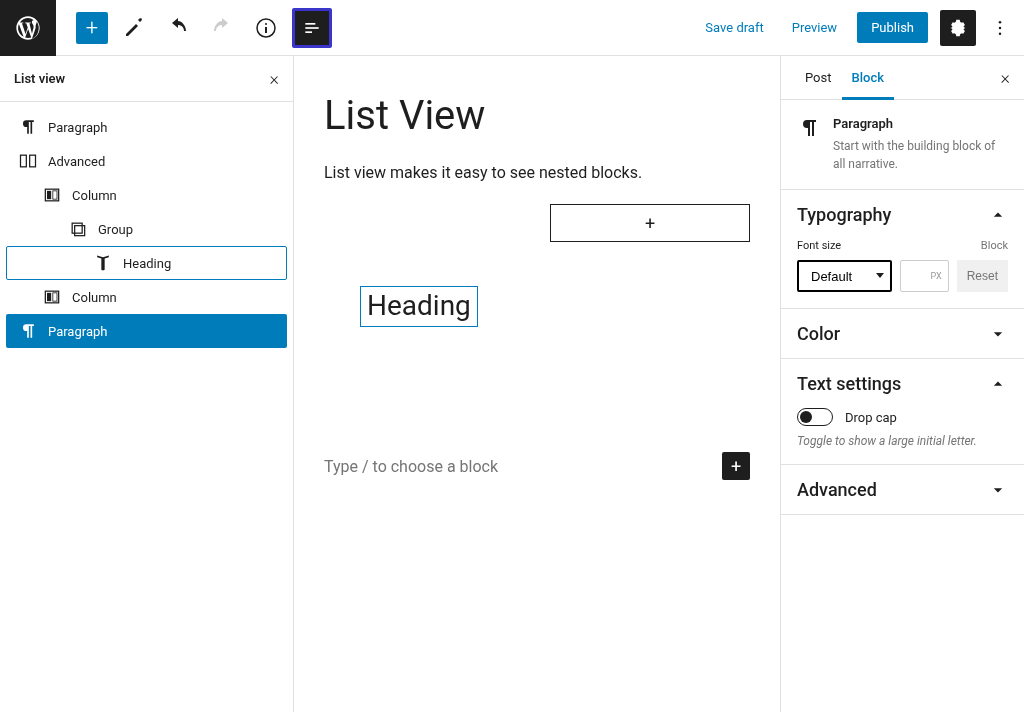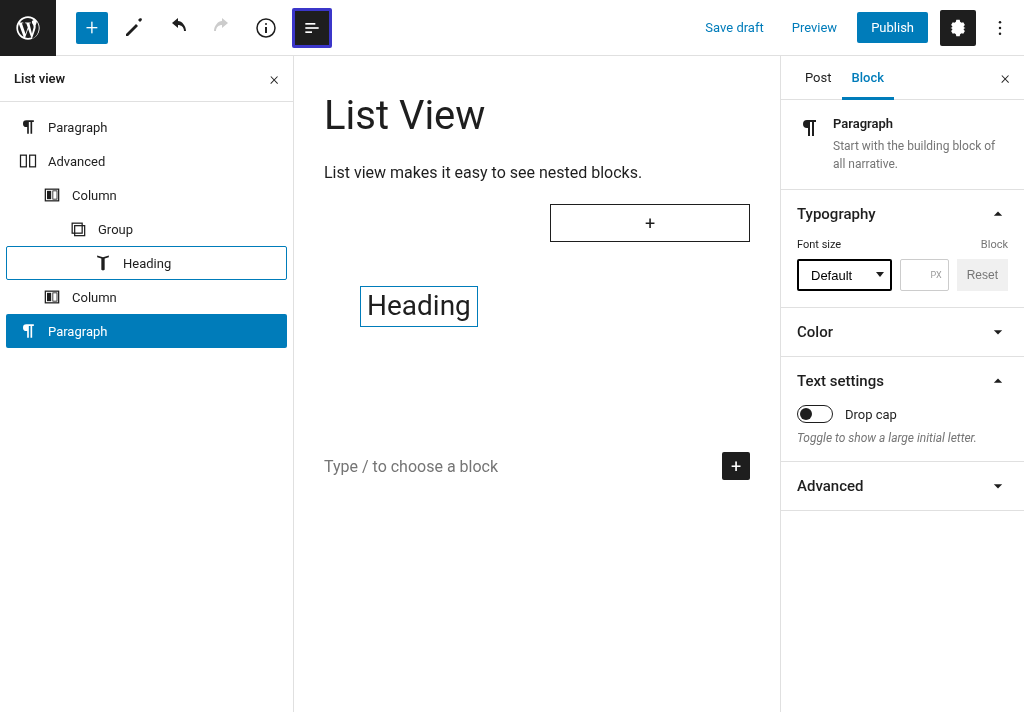--- a/index.html
+++ b/index.html
@@ -42,21 +42,21 @@
 .tabs { display: flex; align-items: center; border-bottom: 1px solid #e0e0e0; padding: 0 14px; position: relative; }
 .tab { padding: 14px 10px; font-size: 13px; color: #1e1e1e; }
 .tab.active { color: #007cba; font-weight: 500; position: relative; }
 .tab.active::after { content: ""; position: absolute; bottom: -1px; left: 0; right: 0; height: 3px; background: #007cba; }
 .tabs .close-x { margin-left: auto; }
 .block-info { padding: 16px; display: flex; gap: 12px; border-bottom: 1px solid #e0e0e0; }
 .block-info svg { width: 24px; height: 24px; flex-shrink: 0; }
 .block-info .bi-text h4 { font-size: 13px; font-weight: 600; margin-bottom: 6px; }
 .block-info .bi-text p { font-size: 12px; color: #757575; line-height: 1.5; }
 .panel-section { border-bottom: 1px solid #e0e0e0; }
-.panel-head { display: flex; align-items: center; justify-content: space-between; padding: 14px 16px; font-size: 15px; font-weight: 500; }
+.panel-head { display: flex; align-items: center; justify-content: space-between; padding: 14px 16px; font-size: 18px; font-weight: 500; }
 .panel-body { padding: 0 16px 16px; }
 .fs-row { display: flex; gap: 8px; align-items: flex-end; }
 .fs-label { font-size: 11px; color: #1e1e1e; }
 .fs-label.muted { color: #757575; }
 .select-wrap { position: relative; width: 108px; }
 .select-wrap select { width: 100%; height: 32px; border: 2px solid #000000; border-radius: 2px; padding: 0 12px; font-size: 13px; appearance: none; background: #fff; }
 .select-wrap::after { content: ""; position: absolute; right: 8px; top: 13px; width: 0; height: 0; border-left: 4px solid transparent; border-right: 4px solid transparent; border-top: 5px solid #1e1e1e; }
 .custom-input { width: 54px; height: 32px; border: 1px solid #ccc; border-radius: 2px; text-align: right; padding-right: 6px; font-size: 9px; color: #999; line-height: 30px; }
 .reset-btn { height: 32px; padding: 0 10px; background: #f0f0f0; border: none; font-size: 12px; color: #757575; }
 .toggle-row { display: flex; align-items: center; gap: 12px; margin-bottom: 8px; }

